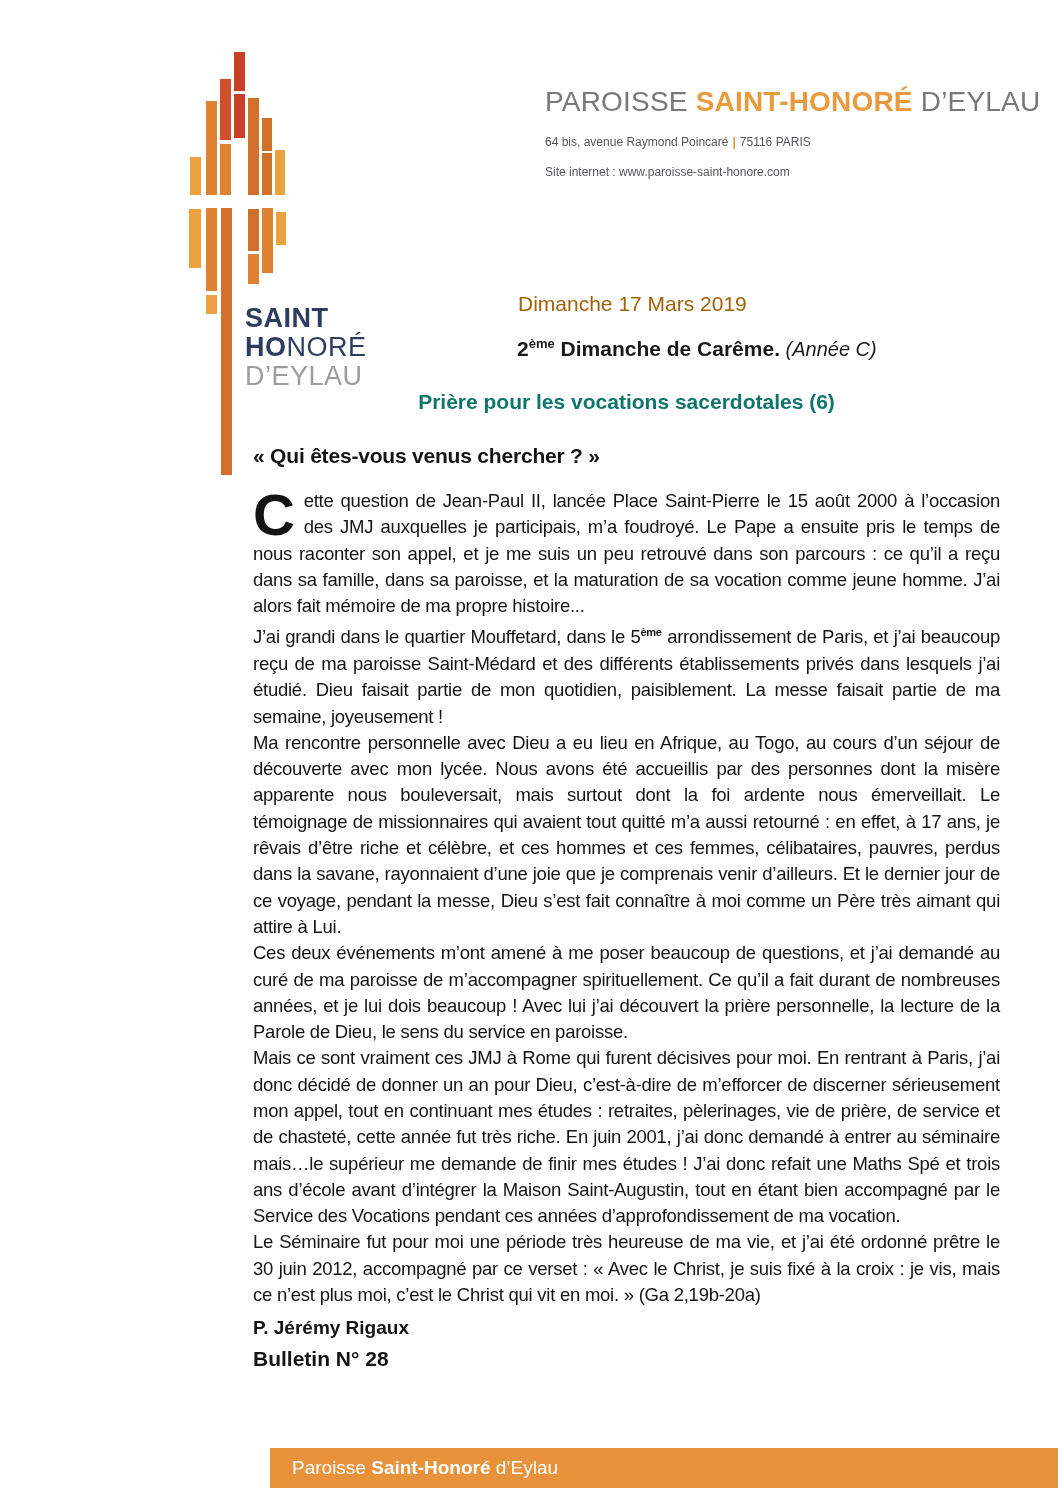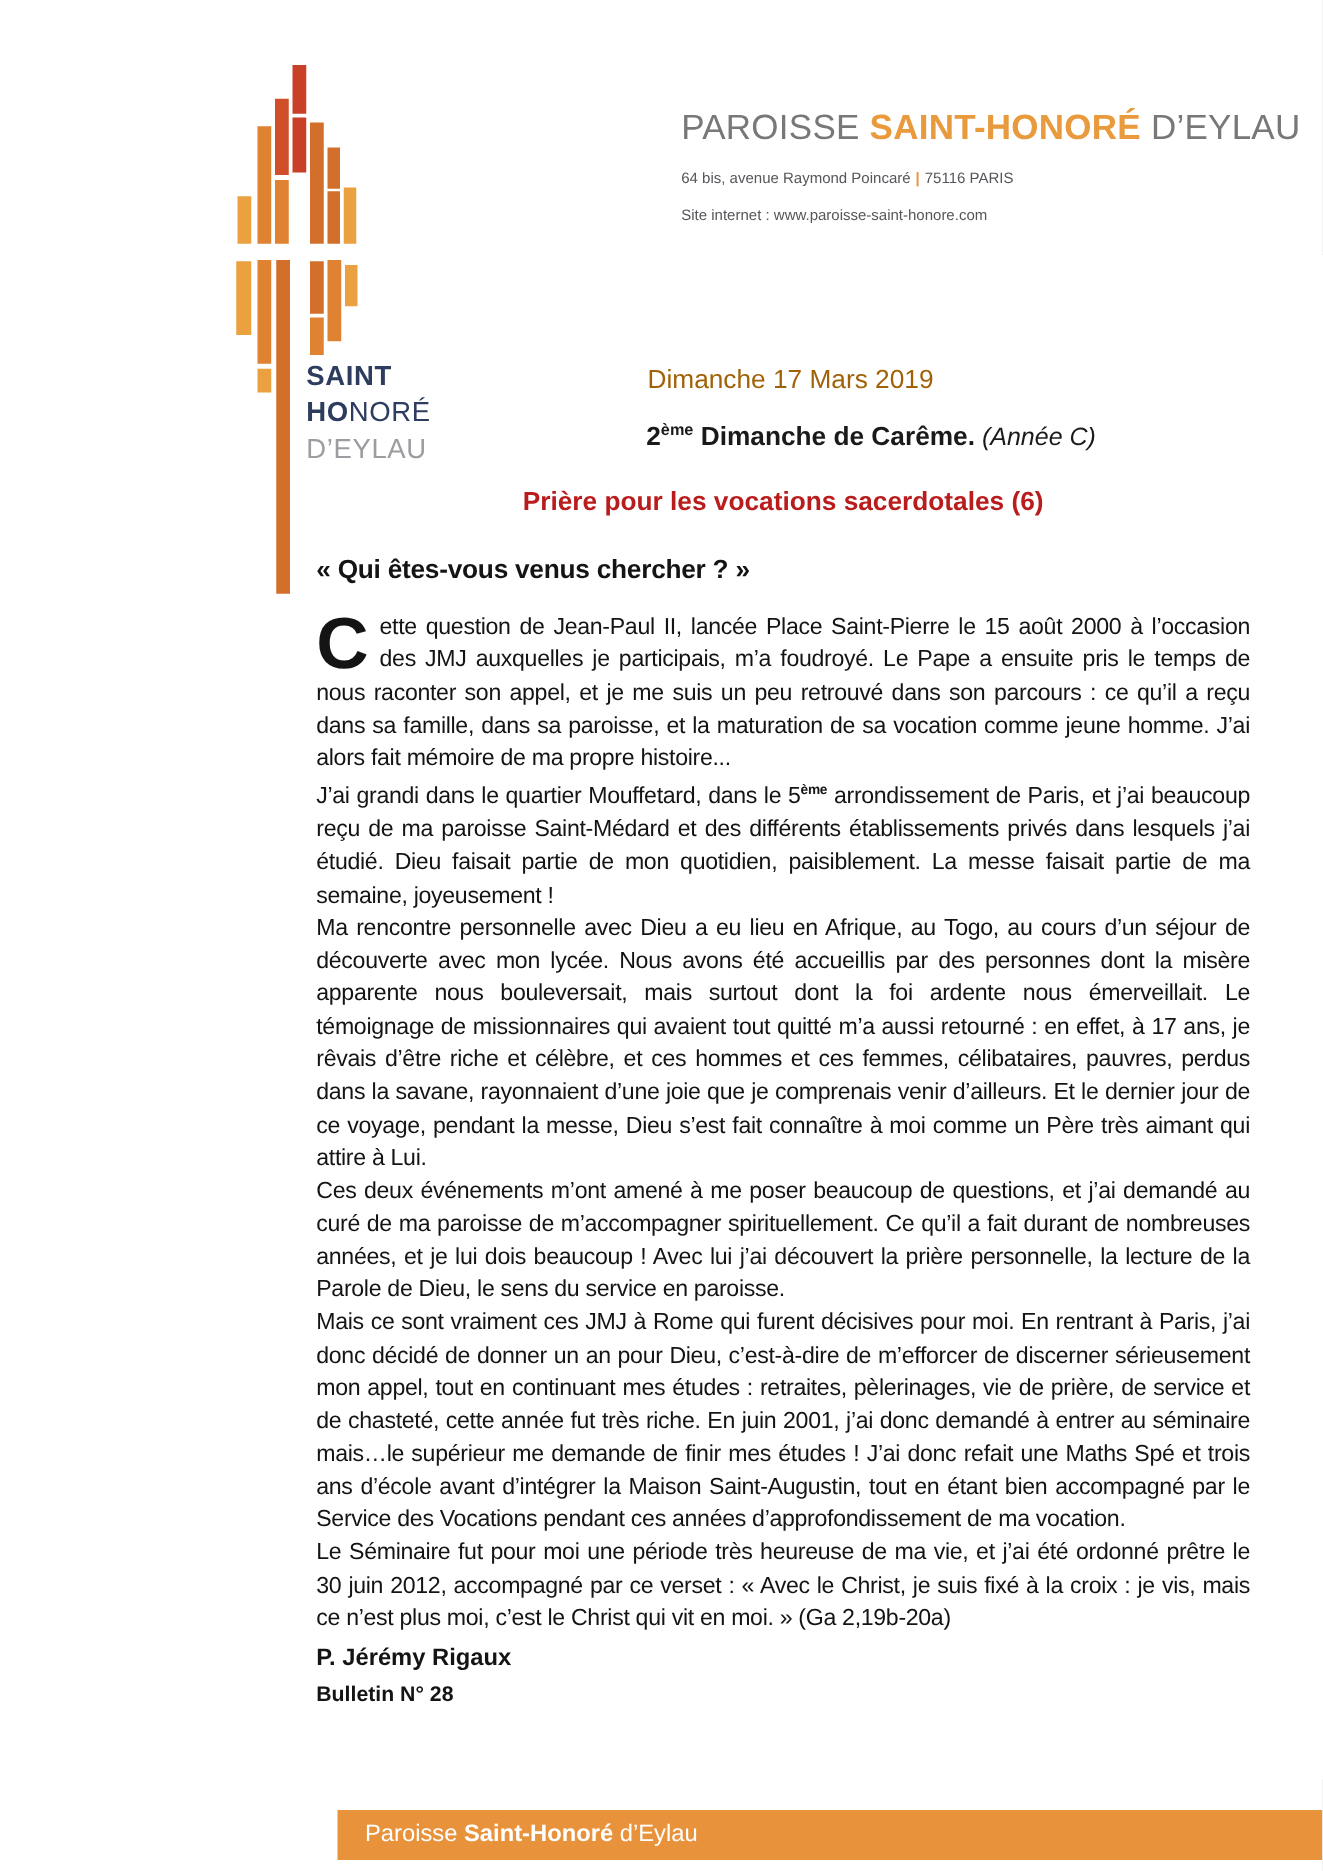--- a/index.html
+++ b/index.html
@@ -13,46 +13,46 @@
     margin:0 auto;
   }
   
   .logo{position:absolute;left:186px;top:52px;width:210px;height:430px;}
   .bar{position:absolute;}
   .c-amber{background:#EBA13F;}
   .c-orange{background:#DF8232;}
   .c-dkorange{background:#D2702B;}
   .c-red{background:#C84127;}
   .c-red2{background:#D14E2B;}
-  .wordmark{position:absolute;left:59px;top:234px;line-height:29px;font-size:22px;letter-spacing:.5px;}
+  .wordmark{position:absolute;left:59px;top:252px;line-height:29px;font-size:27px;letter-spacing:.5px;}
   .wm1{font-weight:bold;color:#2D3C5F;}
   .wm2{color:#2D3C5F;}
   .wm2 b{font-weight:bold;}
   .wm3{color:#9B9DA1;}
   
   .header-info{position:absolute;left:545px;top:86px;width:420px;}
   .org-line{font-size:28px;color:#77787A;letter-spacing:.2px;white-space:nowrap;}
   .org-line .org-name{color:#E89A3C;font-weight:bold;}
   .contact{margin-top:9px;font-size:12px;color:#55565A;line-height:30px;}
   .sep{color:#E8953C;font-weight:bold;padding:0 4px;}
   
   .date-line{position:absolute;left:518px;top:292px;font-size:21px;color:#a16207;}
   .sunday-line{position:absolute;left:517px;top:336px;font-size:21px;font-weight:bold;color:#1a1a1a;}
   .sunday-line sup{font-size:13px;}
   .sunday-line .annee{font-style:italic;font-weight:normal;font-size:20px;text-align:right;}
   .prayer-title{position:absolute;left:253px;top:390px;width:747px;text-align:center;
-    font-size:21px;font-weight:bold;color:#b91c1c;}
+    font-size:21px;font-weight:bold;color:#0f766e;}
   
   .main{position:absolute;left:253px;top:444px;width:747px;}
   .article-title{font-size:21px;font-weight:bold;margin:0 0 20px 0;letter-spacing:-.2px;}
   .body-text p{margin:0;text-align:justify;font-size:18.5px;line-height:26.3px;letter-spacing:-.25px;}
   .body-text sup{font-size:11px;font-weight:bold;}
   .dropcap{float:left;font-size:58px;line-height:47px;font-weight:bold;padding:3px 9px 0 0;}
   .signature{text-align:left;font-size:19px;font-weight:bold;margin:9px 18px 0 0;}
-  .bulletin{font-size:17px;font-weight:bold;margin-top:8px;}
+  .bulletin{font-size:21px;font-weight:bold;margin-top:8px;}
   
   .footer-bar{position:absolute;left:270px;right:0;top:1448px;height:40px;background:#E8933C;}
   .footer-bar .footer-text{color:#ffffff;font-size:19px;line-height:40px;padding-left:22px;}
   .footer-bar .footer-text b{font-weight:bold;}
 </style>
 </head>
 <body>
 
 <div class="page">
 

